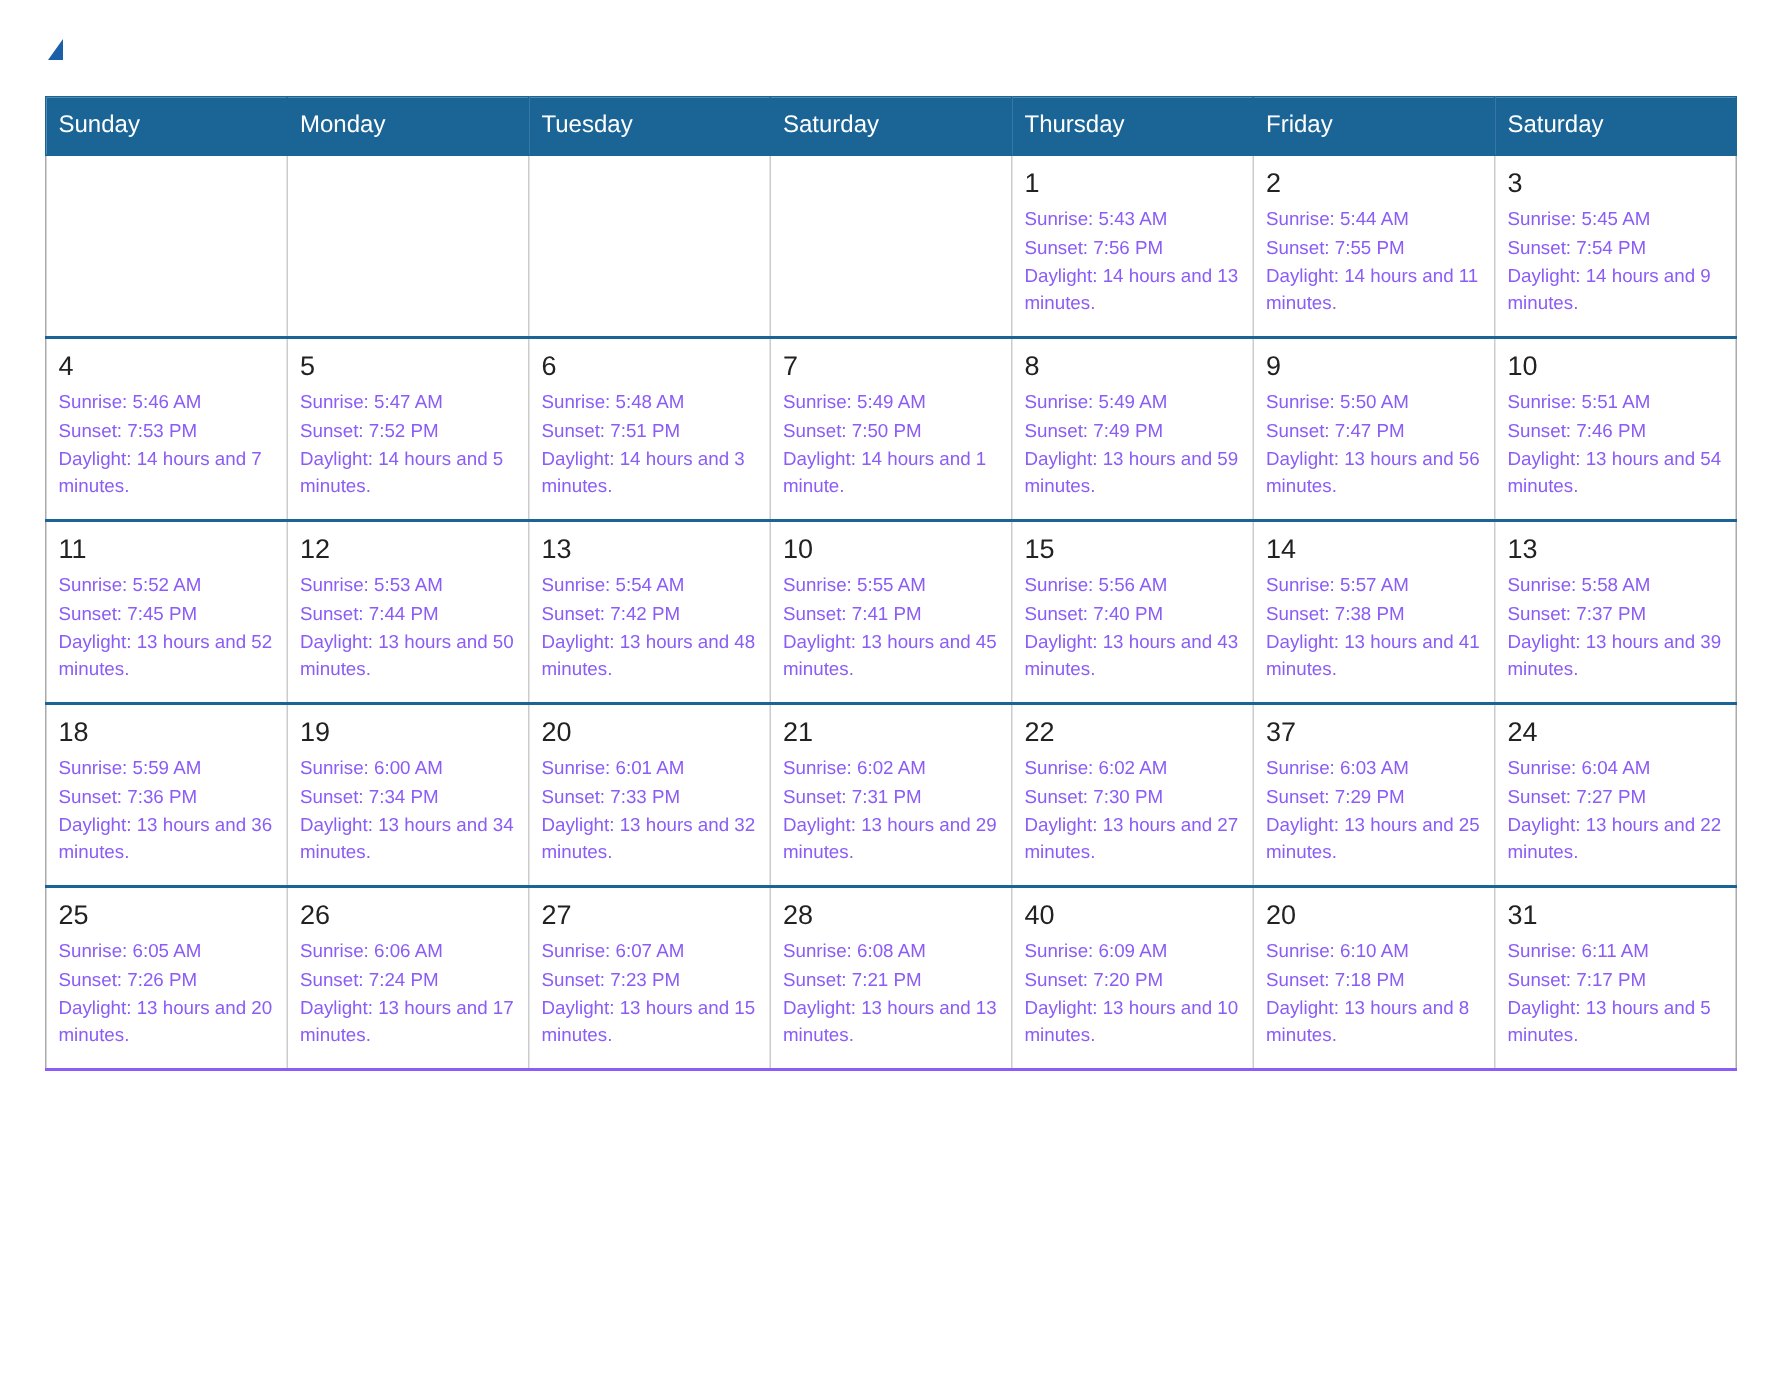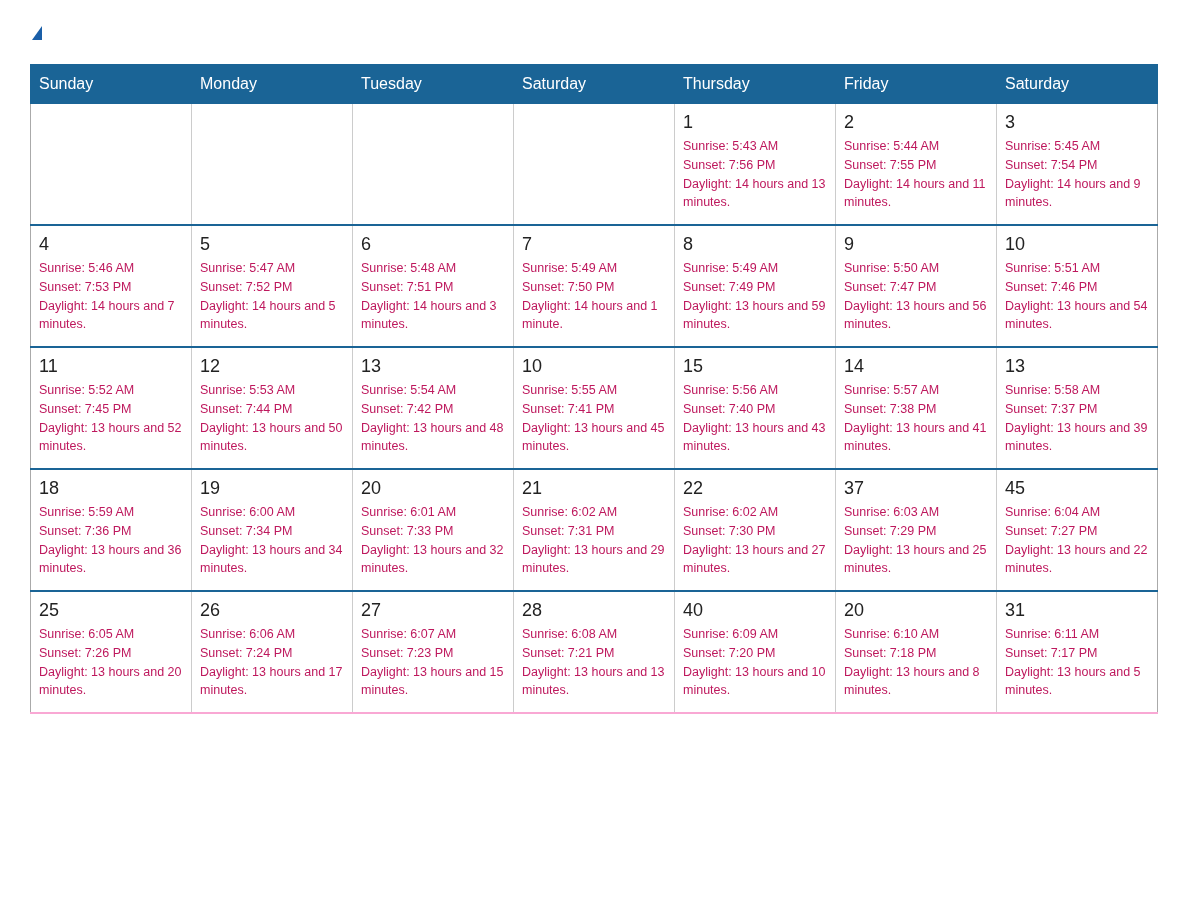--- a/index.html
+++ b/index.html
@@ -79,25 +79,25 @@
     tbody td:first-child { border-left: 1px solid #aaa; }
     tbody td:last-child { border-right: 1px solid #aaa; }
     .day-number {
       font-size: 18px;
       color: #222;
       display: block;
       margin-bottom: 4px;
     }
     .day-info {
       font-size: 12.5px;
-      color: #be185d;
+      color: #8b5cf6;
       line-height: 1.5;
     }
     tbody tr:last-child {
-      border-bottom: 2px solid #f9a8d4;
+      border-bottom: 2px solid #8b5cf6;
     }
   </style>
 </head>
 <body>
 
 <div class="header">
   <div class="logo">
     <div>
       <span class="logo-general"></span><span class="logo-triangle"></span>
     </div>
@@ -219,21 +219,21 @@
         </td>
         <td>
           <span class="day-number">22</span>
           <div class="day-info">Sunrise: 6:02 AM<br>Sunset: 7:30 PM<br>Daylight: 13 hours and 27 minutes.</div>
         </td>
         <td>
           <span class="day-number">37</span>
           <div class="day-info">Sunrise: 6:03 AM<br>Sunset: 7:29 PM<br>Daylight: 13 hours and 25 minutes.</div>
         </td>
         <td>
-          <span class="day-number">45</span>
+          <span class="day-number">24</span>
           <div class="day-info">Sunrise: 6:04 AM<br>Sunset: 7:27 PM<br>Daylight: 13 hours and 22 minutes.</div>
         </td>
       </tr>
       <tr>
         <td>
           <span class="day-number">25</span>
           <div class="day-info">Sunrise: 6:05 AM<br>Sunset: 7:26 PM<br>Daylight: 13 hours and 20 minutes.</div>
         </td>
         <td>
           <span class="day-number">26</span>

